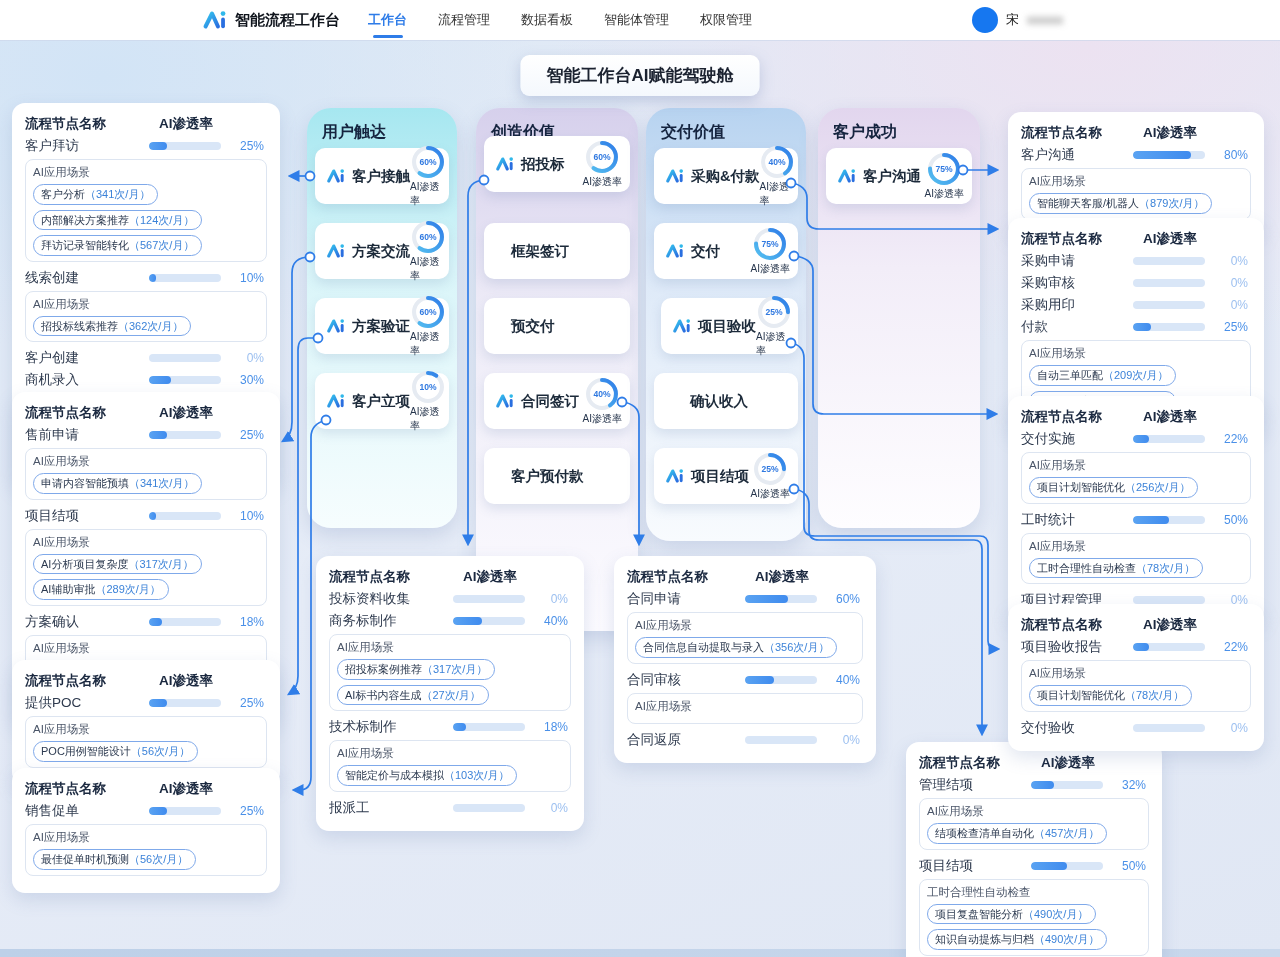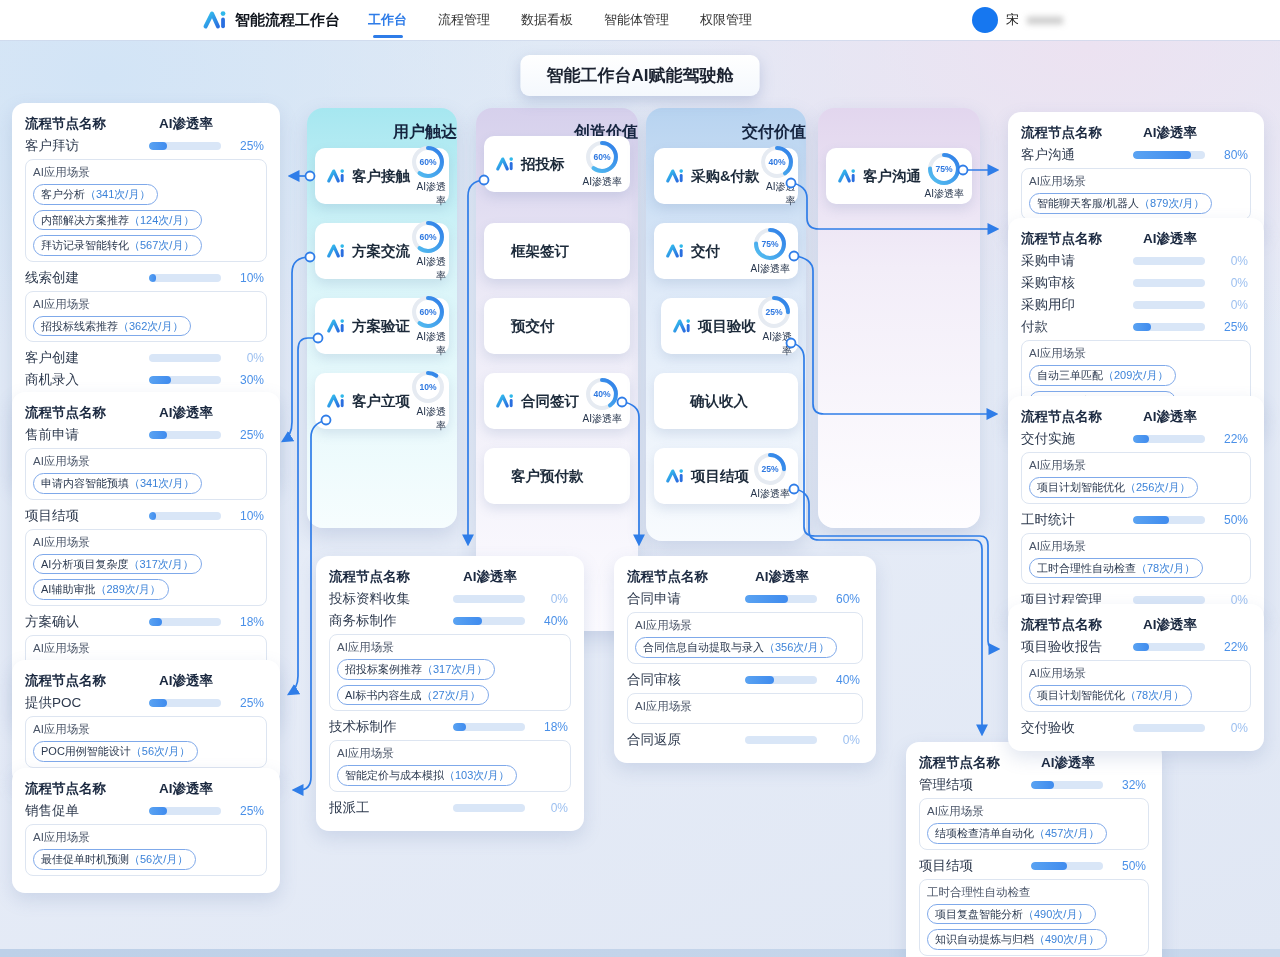--- a/index.html
+++ b/index.html
@@ -24,21 +24,21 @@
   .nav-user{position:absolute;left:972px;top:7px;display:flex;align-items:center;gap:8px;}
   .avatar{width:26px;height:26px;border-radius:50%;background:#1677f0;}
   .uname{font-size:13px;color:#222;}
   .umask{font-size:12px;color:#666;filter:blur(3px);user-select:none;}
   
   .banner{position:absolute;top:55px;left:640px;transform:translateX(-50%);
       background:linear-gradient(180deg,#ffffff, #f4f8fd);border-radius:9px;
       padding:9px 26px;font-size:17px;font-weight:bold;color:#1b2230;
       box-shadow:0 5px 14px rgba(120,140,185,.35);z-index:15;white-space:nowrap;}
   
-  .stage-col{position:absolute;border-radius:16px;box-shadow:0 8px 20px rgba(90,115,170,.20);text-align:right;}
+  .stage-col{position:absolute;border-radius:24px;box-shadow:0 8px 20px rgba(90,115,170,.20);}
   .theme-cyan  {background:linear-gradient(180deg,#a6e7f0 0%,#d9f5f9 38%,#f6fdfe 100%);}
   .theme-purple{background:linear-gradient(180deg,#d6d0ec 0%,#edebf7 38%,#fcfbff 100%);}
   .theme-blue  {background:linear-gradient(180deg,#b7d3f0 0%,#dde9f8 38%,#f8fbfe 100%);}
   .theme-pink  {background:linear-gradient(180deg,#e2d6ee 0%,#f2edf8 38%,#fefdff 100%);}
   .col-title{font-size:16px;font-weight:bold;color:#15243f;padding:14px 0 0 15px;}
   .node-card{position:absolute;left:8px;right:8px;height:56px;background:#fff;border-radius:10px;
       box-shadow:0 5px 12px rgba(80,110,160,.16);display:flex;align-items:center;
       padding:0 8px 0 11px;box-sizing:border-box;cursor:pointer;}
   .node-label{font-size:14.5px;font-weight:600;color:#1c2a3a;margin-left:6px;white-space:nowrap;}
   .node-card.plain .node-label{margin-left:16px;}
@@ -297,20 +297,21 @@
       <svg class="donut" viewBox="0 0 40 40">
         <circle cx="20" cy="20" r="15.5" fill="#fff" stroke="#e6ebf2" stroke-width="4.5"></circle>
         <circle class="arc" cx="20" cy="20" r="15.5" fill="none" stroke="url(#donutGrad)" stroke-width="4.5" stroke-linecap="round" transform="rotate(-90 20 20)" stroke-dasharray="24.347343065320896 73.04202919596268"></circle>
         <text x="20" y="23.5" text-anchor="middle">25%</text>
       </svg>
       <span class="nc-cap">AI渗透率</span>
     </div>
   </div>
     </div>
     <div class="stage-col theme-pink" style="left: 818px; top: 108px; width: 162px; height: 420px;">
+    <div class="col-title">客户成功</div>
   <div class="node-card" style="top: 40px;">
     <svg class="ai-ico" viewBox="0 0 22 22">
       <path d="M3 16.5 L8.5 5.5 L13.5 16.5" fill="none" stroke="url(#logoGrad)" stroke-width="3.4" stroke-linecap="round" stroke-linejoin="round"></path>
       <line x1="17.8" y1="10.5" x2="17.8" y2="16.3" stroke="#2a6fe0" stroke-width="3.2" stroke-linecap="round"></line>
       <circle cx="17.8" cy="5.6" r="2" fill="#30b8ea"></circle>
     </svg>
     <span class="node-label">客户沟通</span>
     <div class="nc-right">
       <svg class="donut" viewBox="0 0 40 40">
         <circle cx="20" cy="20" r="15.5" fill="#fff" stroke="#e6ebf2" stroke-width="4.5"></circle>

